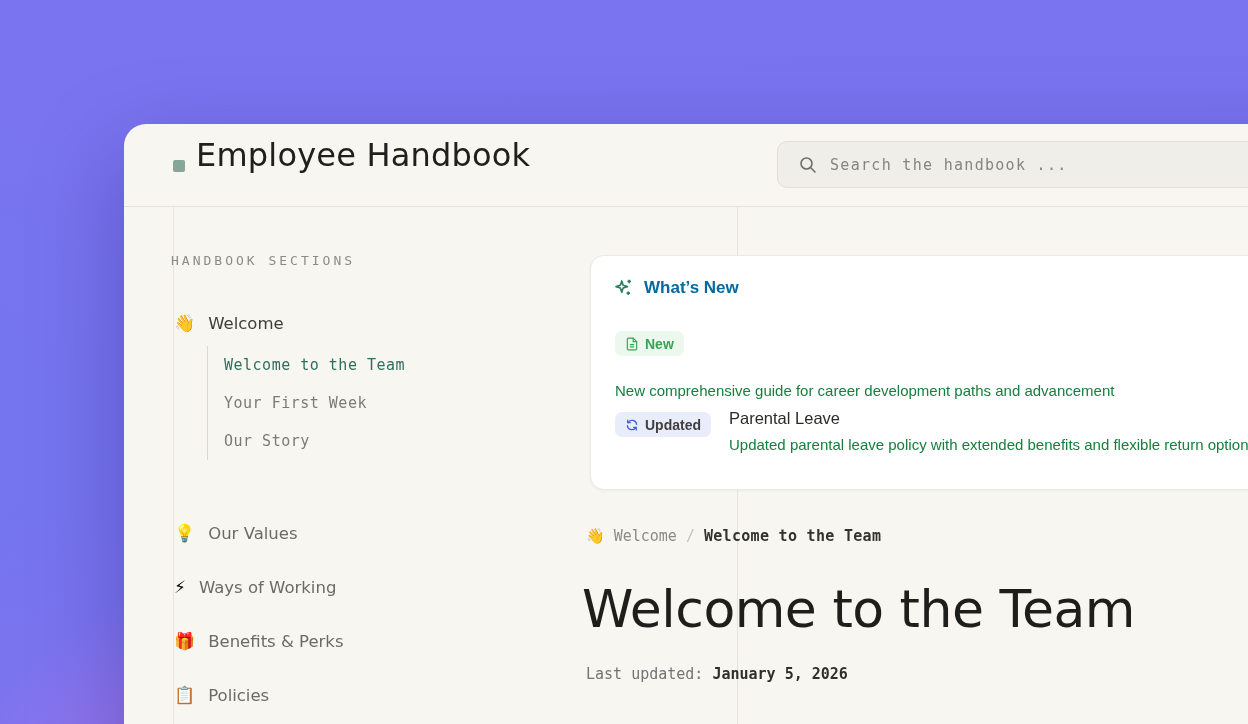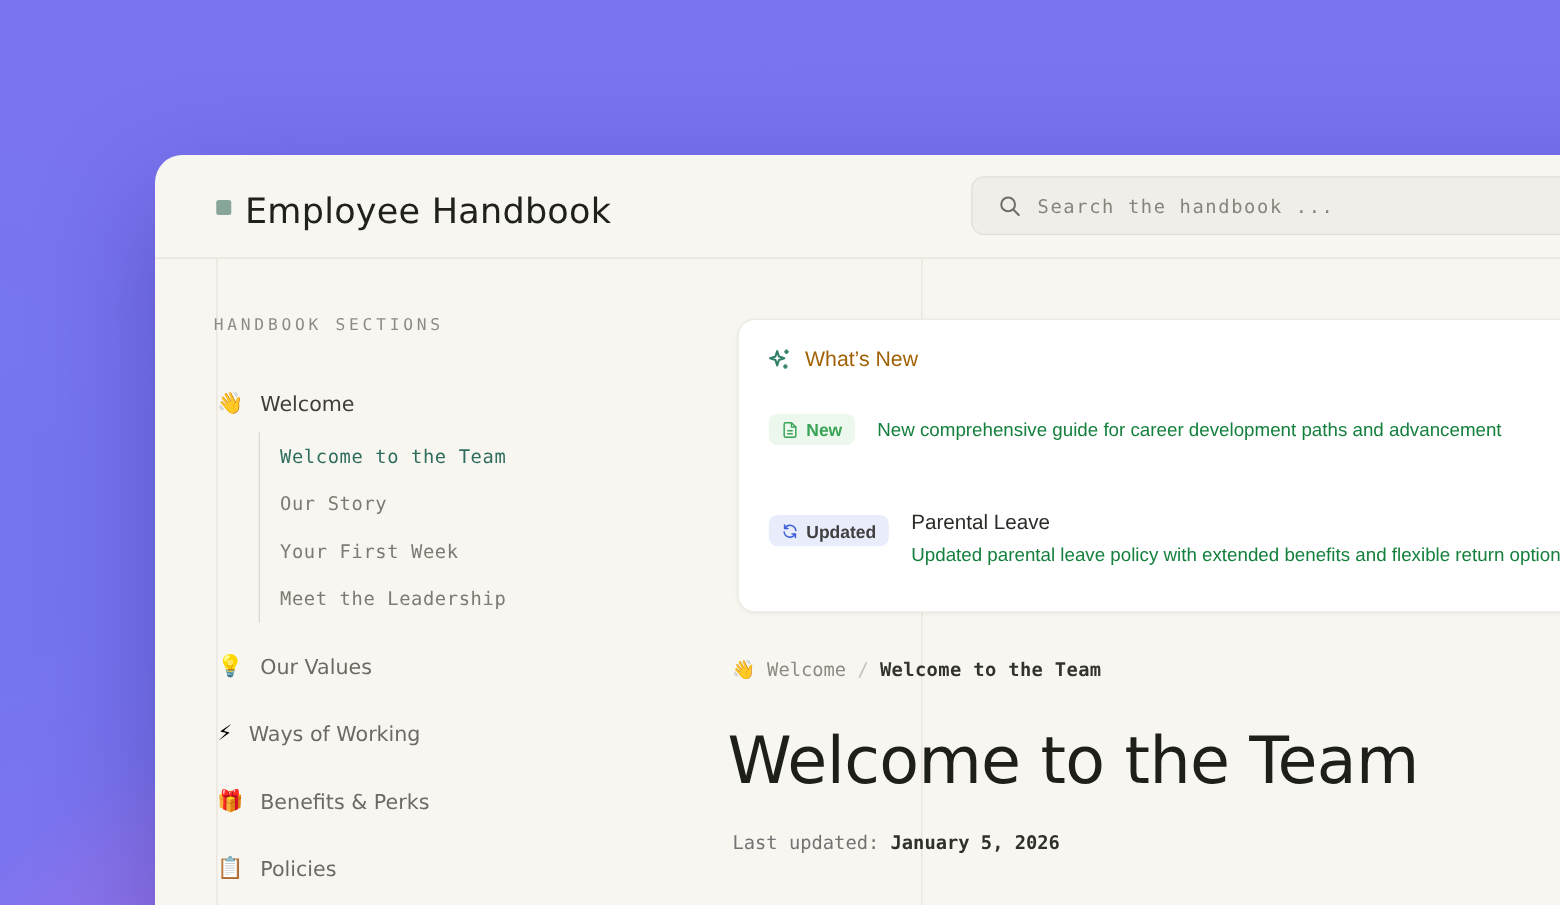--- a/index.html
+++ b/index.html
@@ -18,21 +18,21 @@
     position:absolute; left:124px; top:124px; width:1240px; height:700px;
     background:#f8f6f1; border-radius:22px;
     box-shadow:0 32px 90px rgba(38,28,120,0.35);
   }
 
   
   .app-header { position:absolute; left:0; top:0; width:100%; height:83px;
     border-bottom:1px solid #e5e2d9; }
   .logo-square { position:absolute; left:49px; top:36px; width:12px; height:12px;
     background:#87a598; border-radius:2px; }
-  .app-title { position:absolute; left:72px; top:28px; font-size:28px; font-weight:500;
+  .app-title { position:absolute; left:72px; top:12px; font-size:32px; font-weight:500;
     color:#20201d; letter-spacing:0.2px; }
 
   .search-box { position:absolute; left:653px; top:17px; width:580px; height:47px;
     background:#f0eee8; border:1px solid #e1ded5; border-radius:10px; }
   .search-icon { position:absolute; left:20px; top:13px; width:20px; height:20px; }
   .search-input { position:absolute; left:52px; top:1px; width:500px; height:43px;
     background:transparent; border:none; outline:none;
     font-family:"DejaVu Sans Mono", monospace; font-size:15px; letter-spacing:1.3px;
     color:#5a5a54; }
   .search-input::placeholder { color:#85857e; opacity:1; }
@@ -61,25 +61,25 @@
   .subnav-item { display:block; line-height:38px; padding-left:16px;
     font-family:"DejaVu Sans Mono", monospace; font-size:15px; letter-spacing:0.5px;
     color:#7b7b73; cursor:pointer; white-space:nowrap; }
   .subnav-item.active { color:#2f6e5e; }
 
   
   .wn-card { position:absolute; left:466px; top:131px; width:700px; height:235px;
     background:#ffffff; border:1px solid #eceae2; border-radius:14px;
     box-shadow:0 1px 3px rgba(30,30,20,0.05); }
   .wn-header { position:absolute; left:22px; top:21px; display:flex; align-items:center; gap:10px; }
-  .wn-title { font-family:"Liberation Sans", sans-serif; font-size:17px; font-weight:400;
-    color:#a16207; }
+  .wn-title { font-family:"Liberation Sans", sans-serif; font-size:17px; font-weight:700;
+    color:#0369a1; }
   .wn-row { position:absolute; left:24px; display:flex; align-items:flex-start; gap:18px;
     cursor:pointer; }
-  .wn-row1 { top:72px; }
+  .wn-row1 { top:72px;flex-direction:column; }
   .wn-row2 { top:153px; }
   .badge { display:flex; align-items:center; gap:6px; height:25px; padding:0 10px;
     border-radius:7px; font-family:"Liberation Sans", sans-serif; font-size:14px;
     font-weight:600; white-space:nowrap; margin-top:3px; }
   .badge-new { background:#ecf8ee; color:#3aa356; }
   .badge-updated { background:#e9edfb; color:#404040; }
   .wn-item-title { font-family:"Liberation Sans", sans-serif; font-size:16.5px;
     font-weight:500; color:#2b2b28; }
   .wn-item-desc { font-family:"Liberation Sans", sans-serif; font-size:15px;
     color:#15803d; margin-top:8px; white-space:nowrap; }
@@ -127,23 +127,22 @@
 
     <div class="side-label">HANDBOOK SECTIONS</div>
 
     <div class="nav-row nav-welcome">
       <span class="nav-emoji">👋</span>
       <span class="nav-label">Welcome</span>
     </div>
 
     <div class="subnav">
       <span class="subnav-item active">Welcome to the Team</span>
+      <span class="subnav-item">Your First Week</span>
       <span class="subnav-item">Our Story</span>
-      <span class="subnav-item">Your First Week</span>
-      <span class="subnav-item">Meet the Leadership</span>
     </div>
 
     <div class="nav-row nav-values">
       <span class="nav-emoji">💡</span>
       <span class="nav-label">Our Values</span>
     </div>
     <div class="nav-row nav-ways">
       <span class="nav-emoji">⚡</span>
       <span class="nav-label">Ways of Working</span>
     </div>

